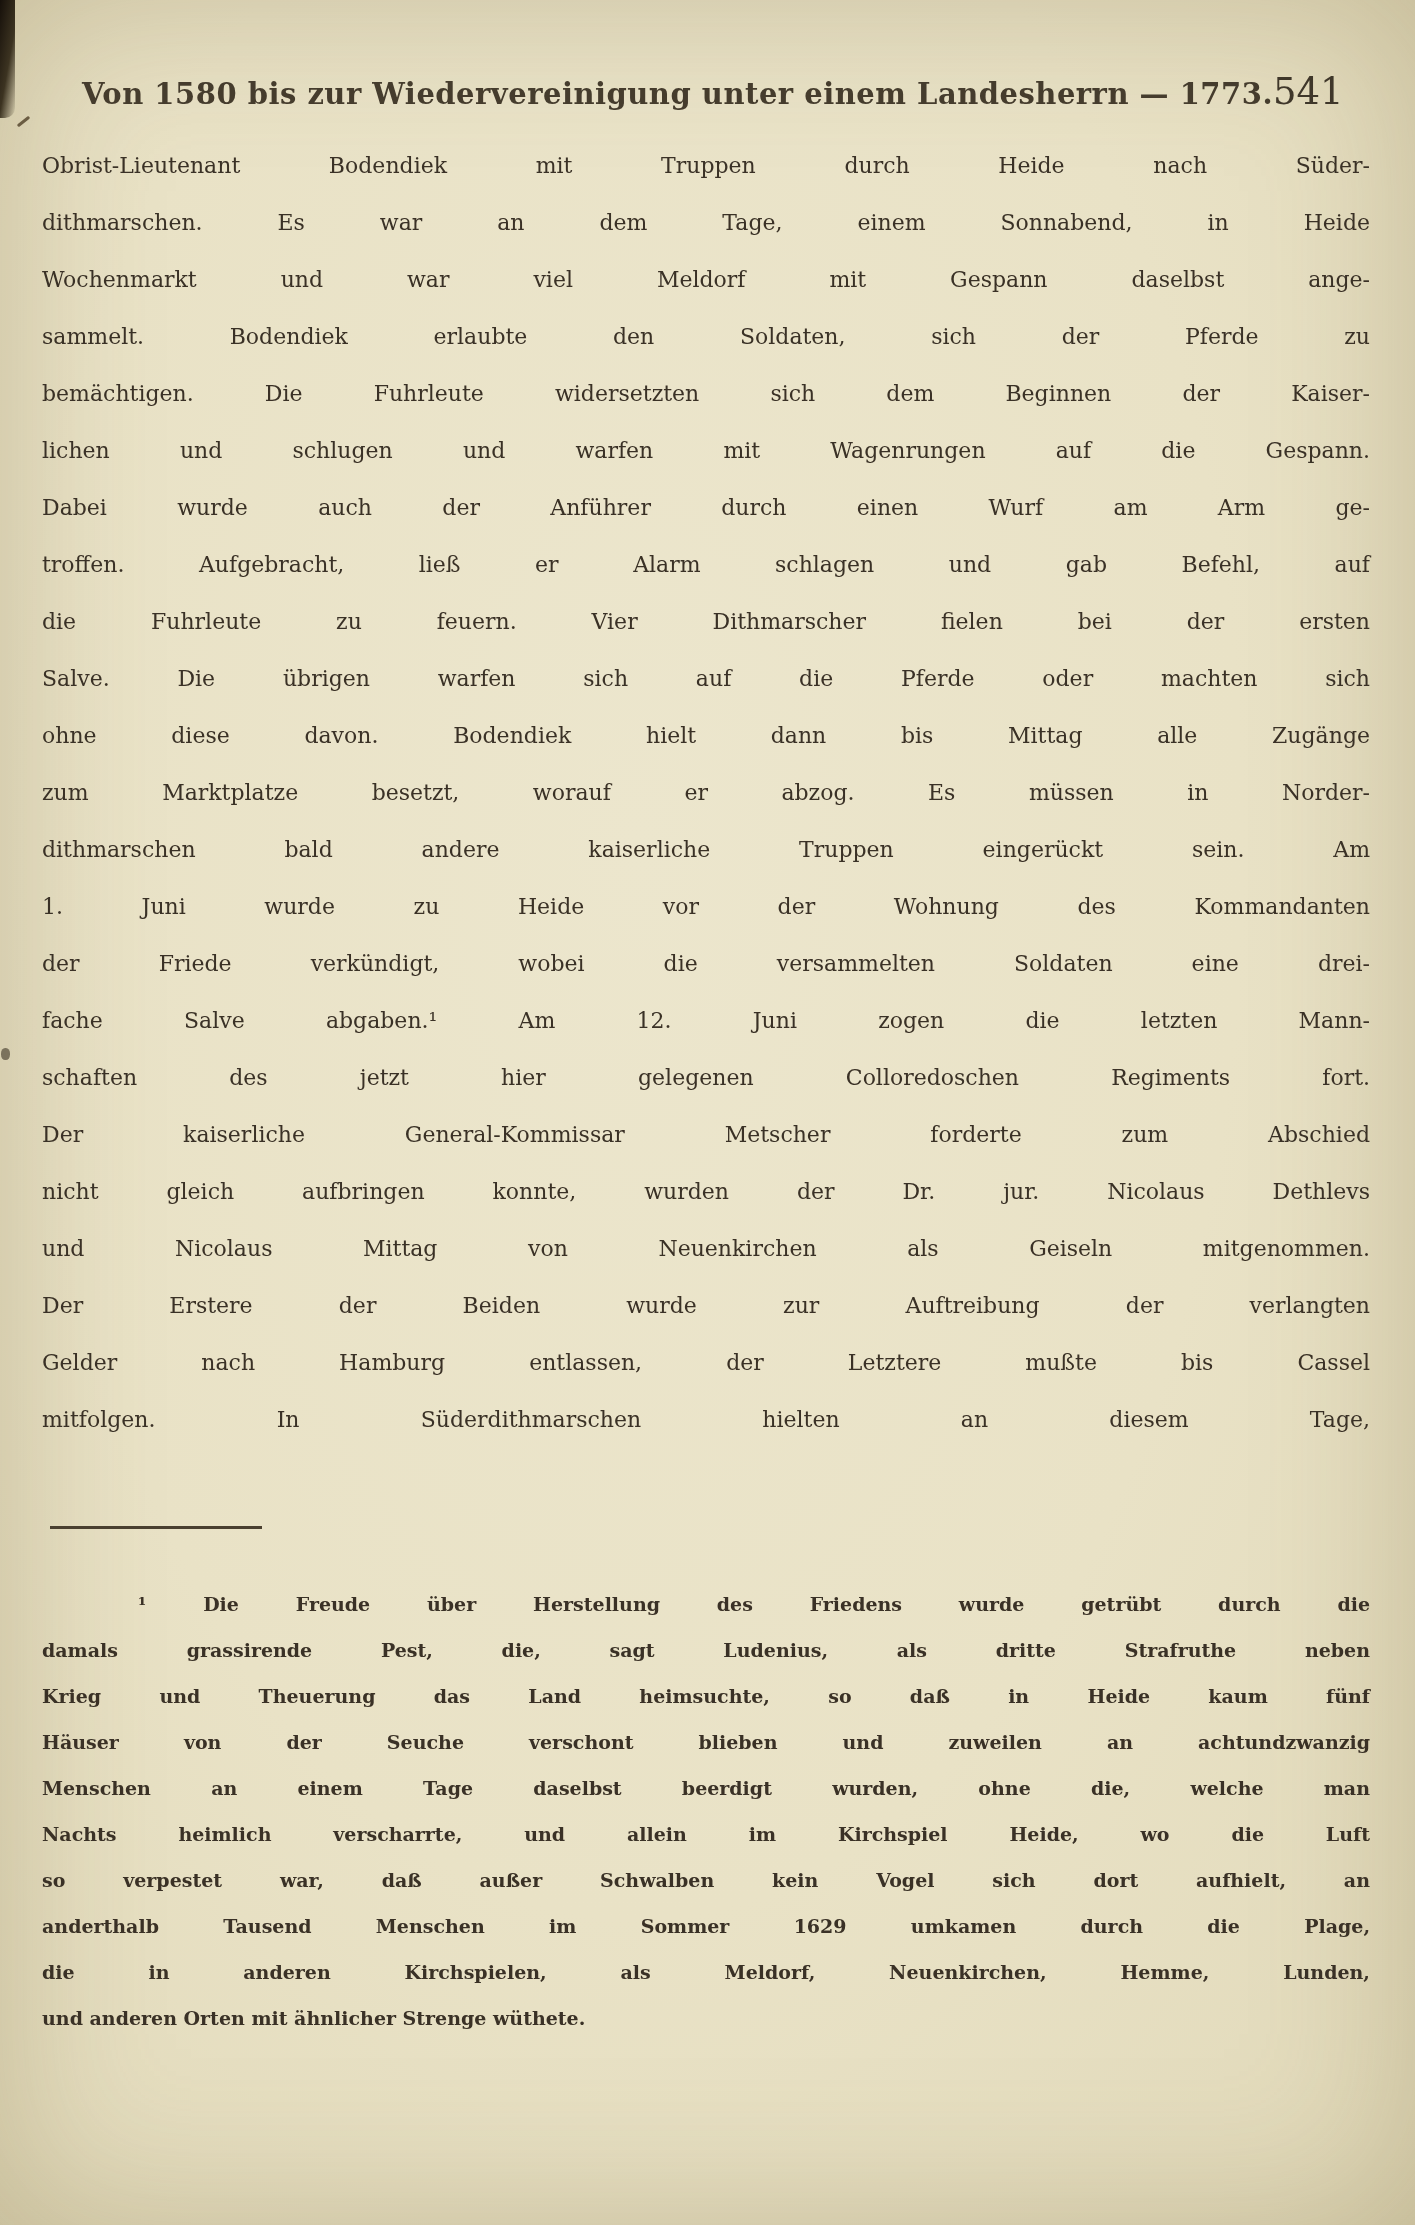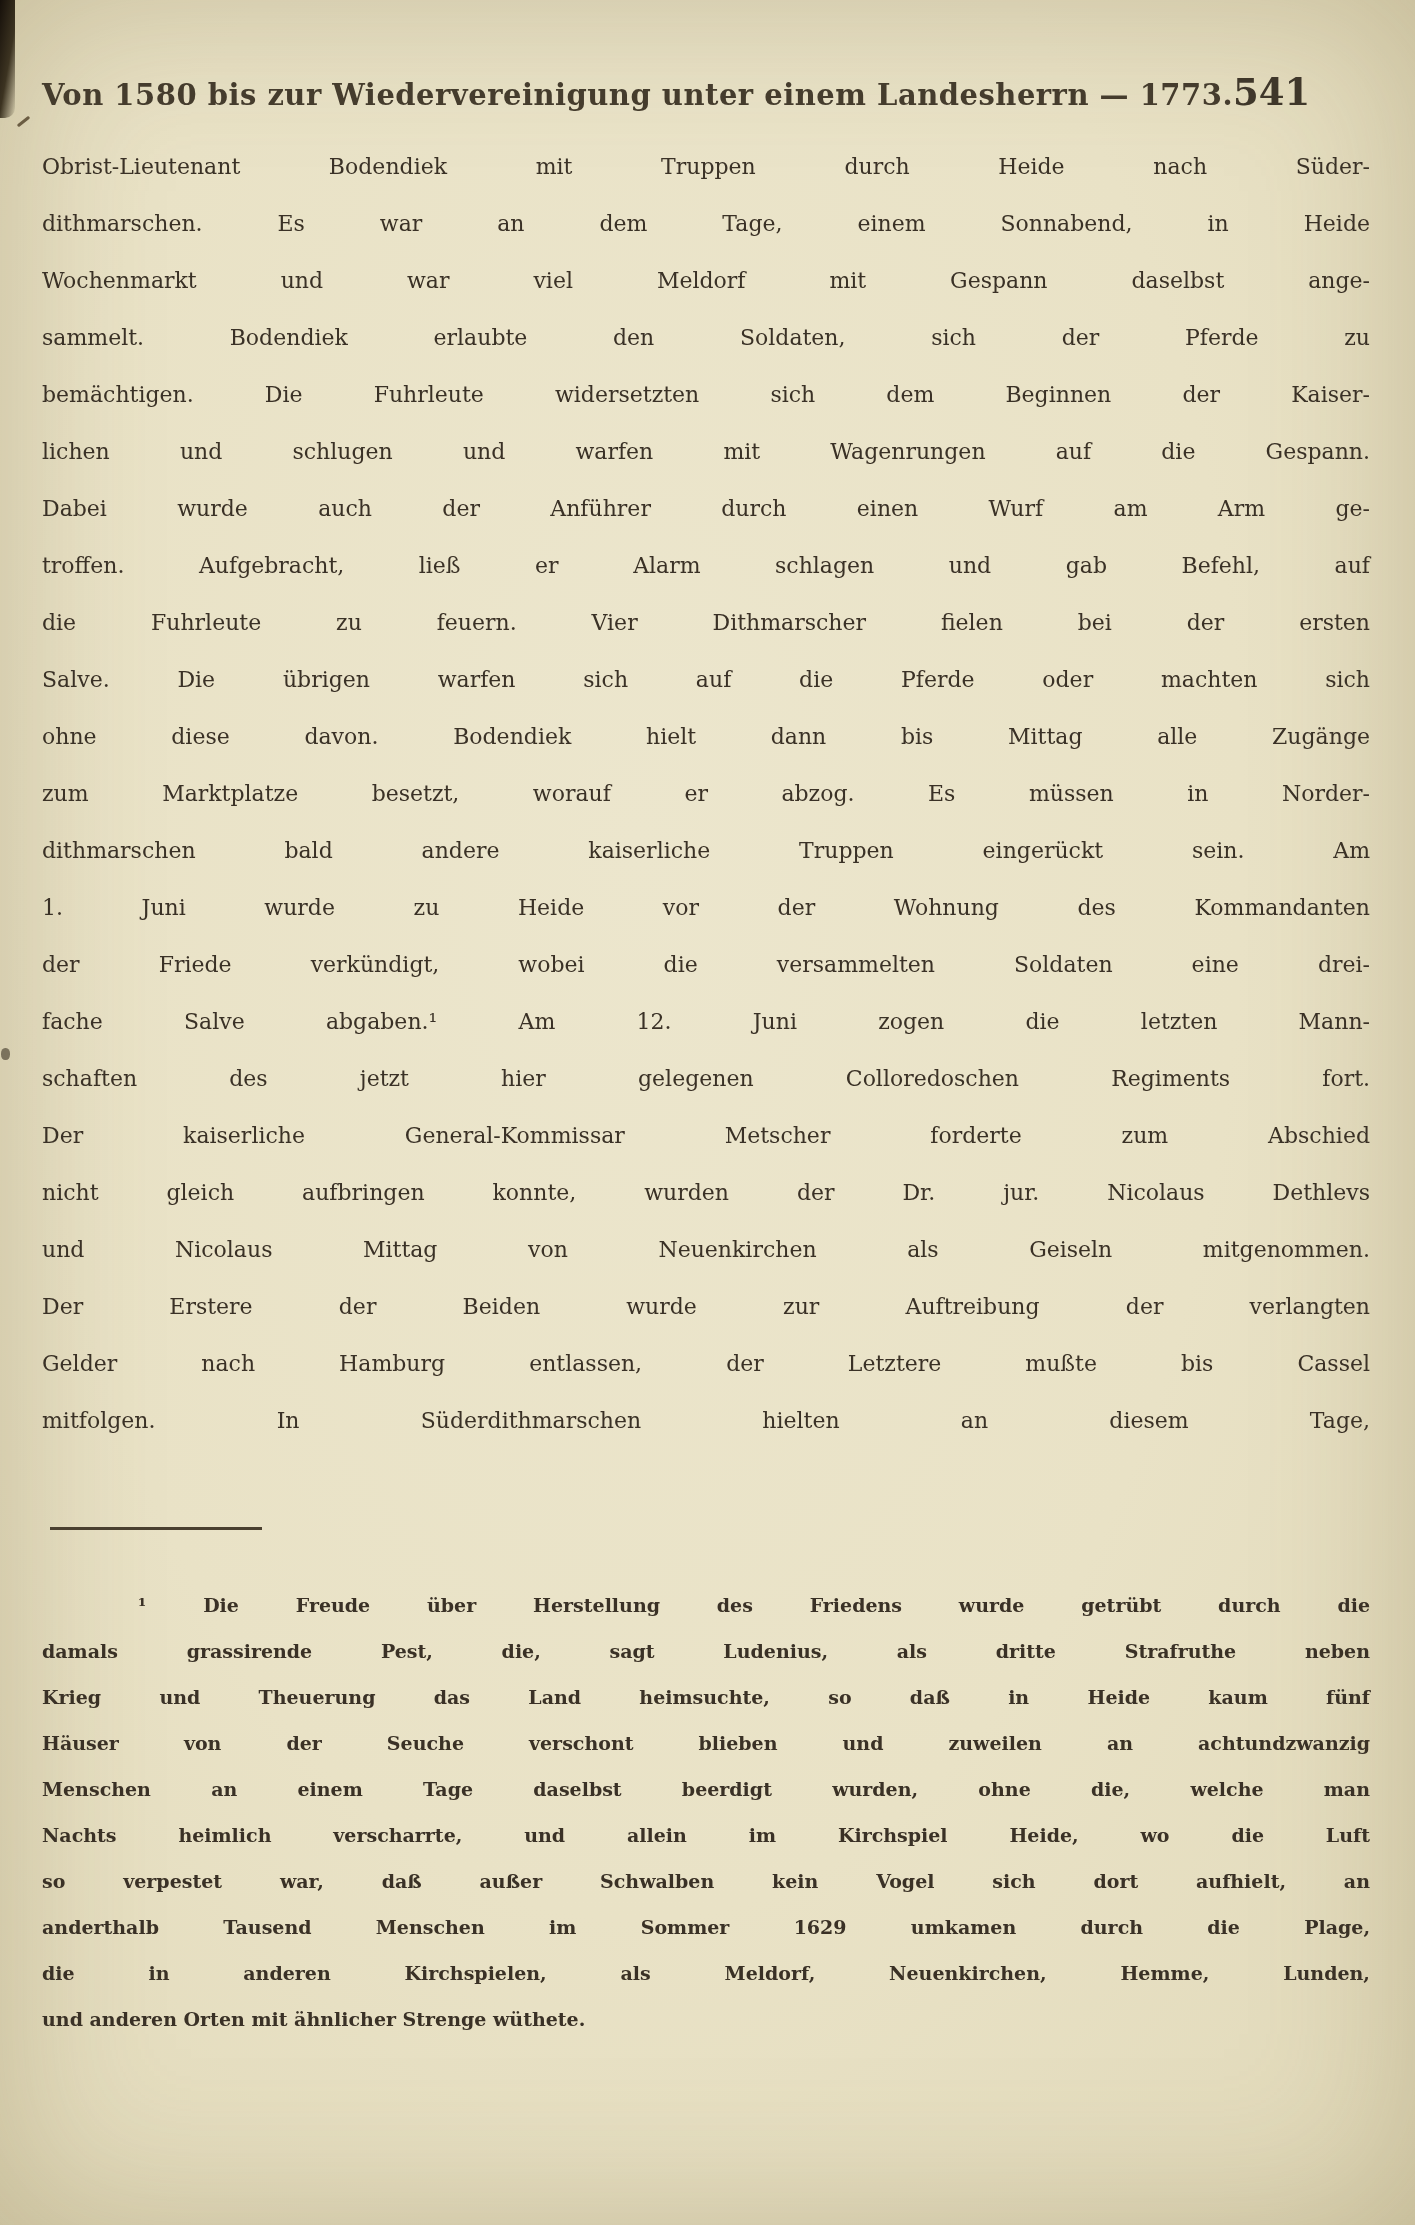--- a/index.html
+++ b/index.html
@@ -42,30 +42,31 @@
     opacity: 0.65;
     border-radius: 45%;
   }
   
   .running-header {
     display: flex;
     align-items: baseline;
     justify-content: space-between;
     padding: 70px 158px 0 42px;
     color: #453c2d;
+    margin-left: 40px;
   }
   .header-title {
     font-size: 29px;
     font-weight: bold;
     letter-spacing: 0.5px;
     white-space: nowrap;
   }
   .page-number {
     font-size: 37px;
-    font-weight: bold;
+    font-weight: normal;
     color: #3f372a;
   }
   
   .body-text {
     margin: 24px 45px 0 42px;
   }
   .body-line {
     font-size: 22px;
     font-weight: normal;
     line-height: 57px;

